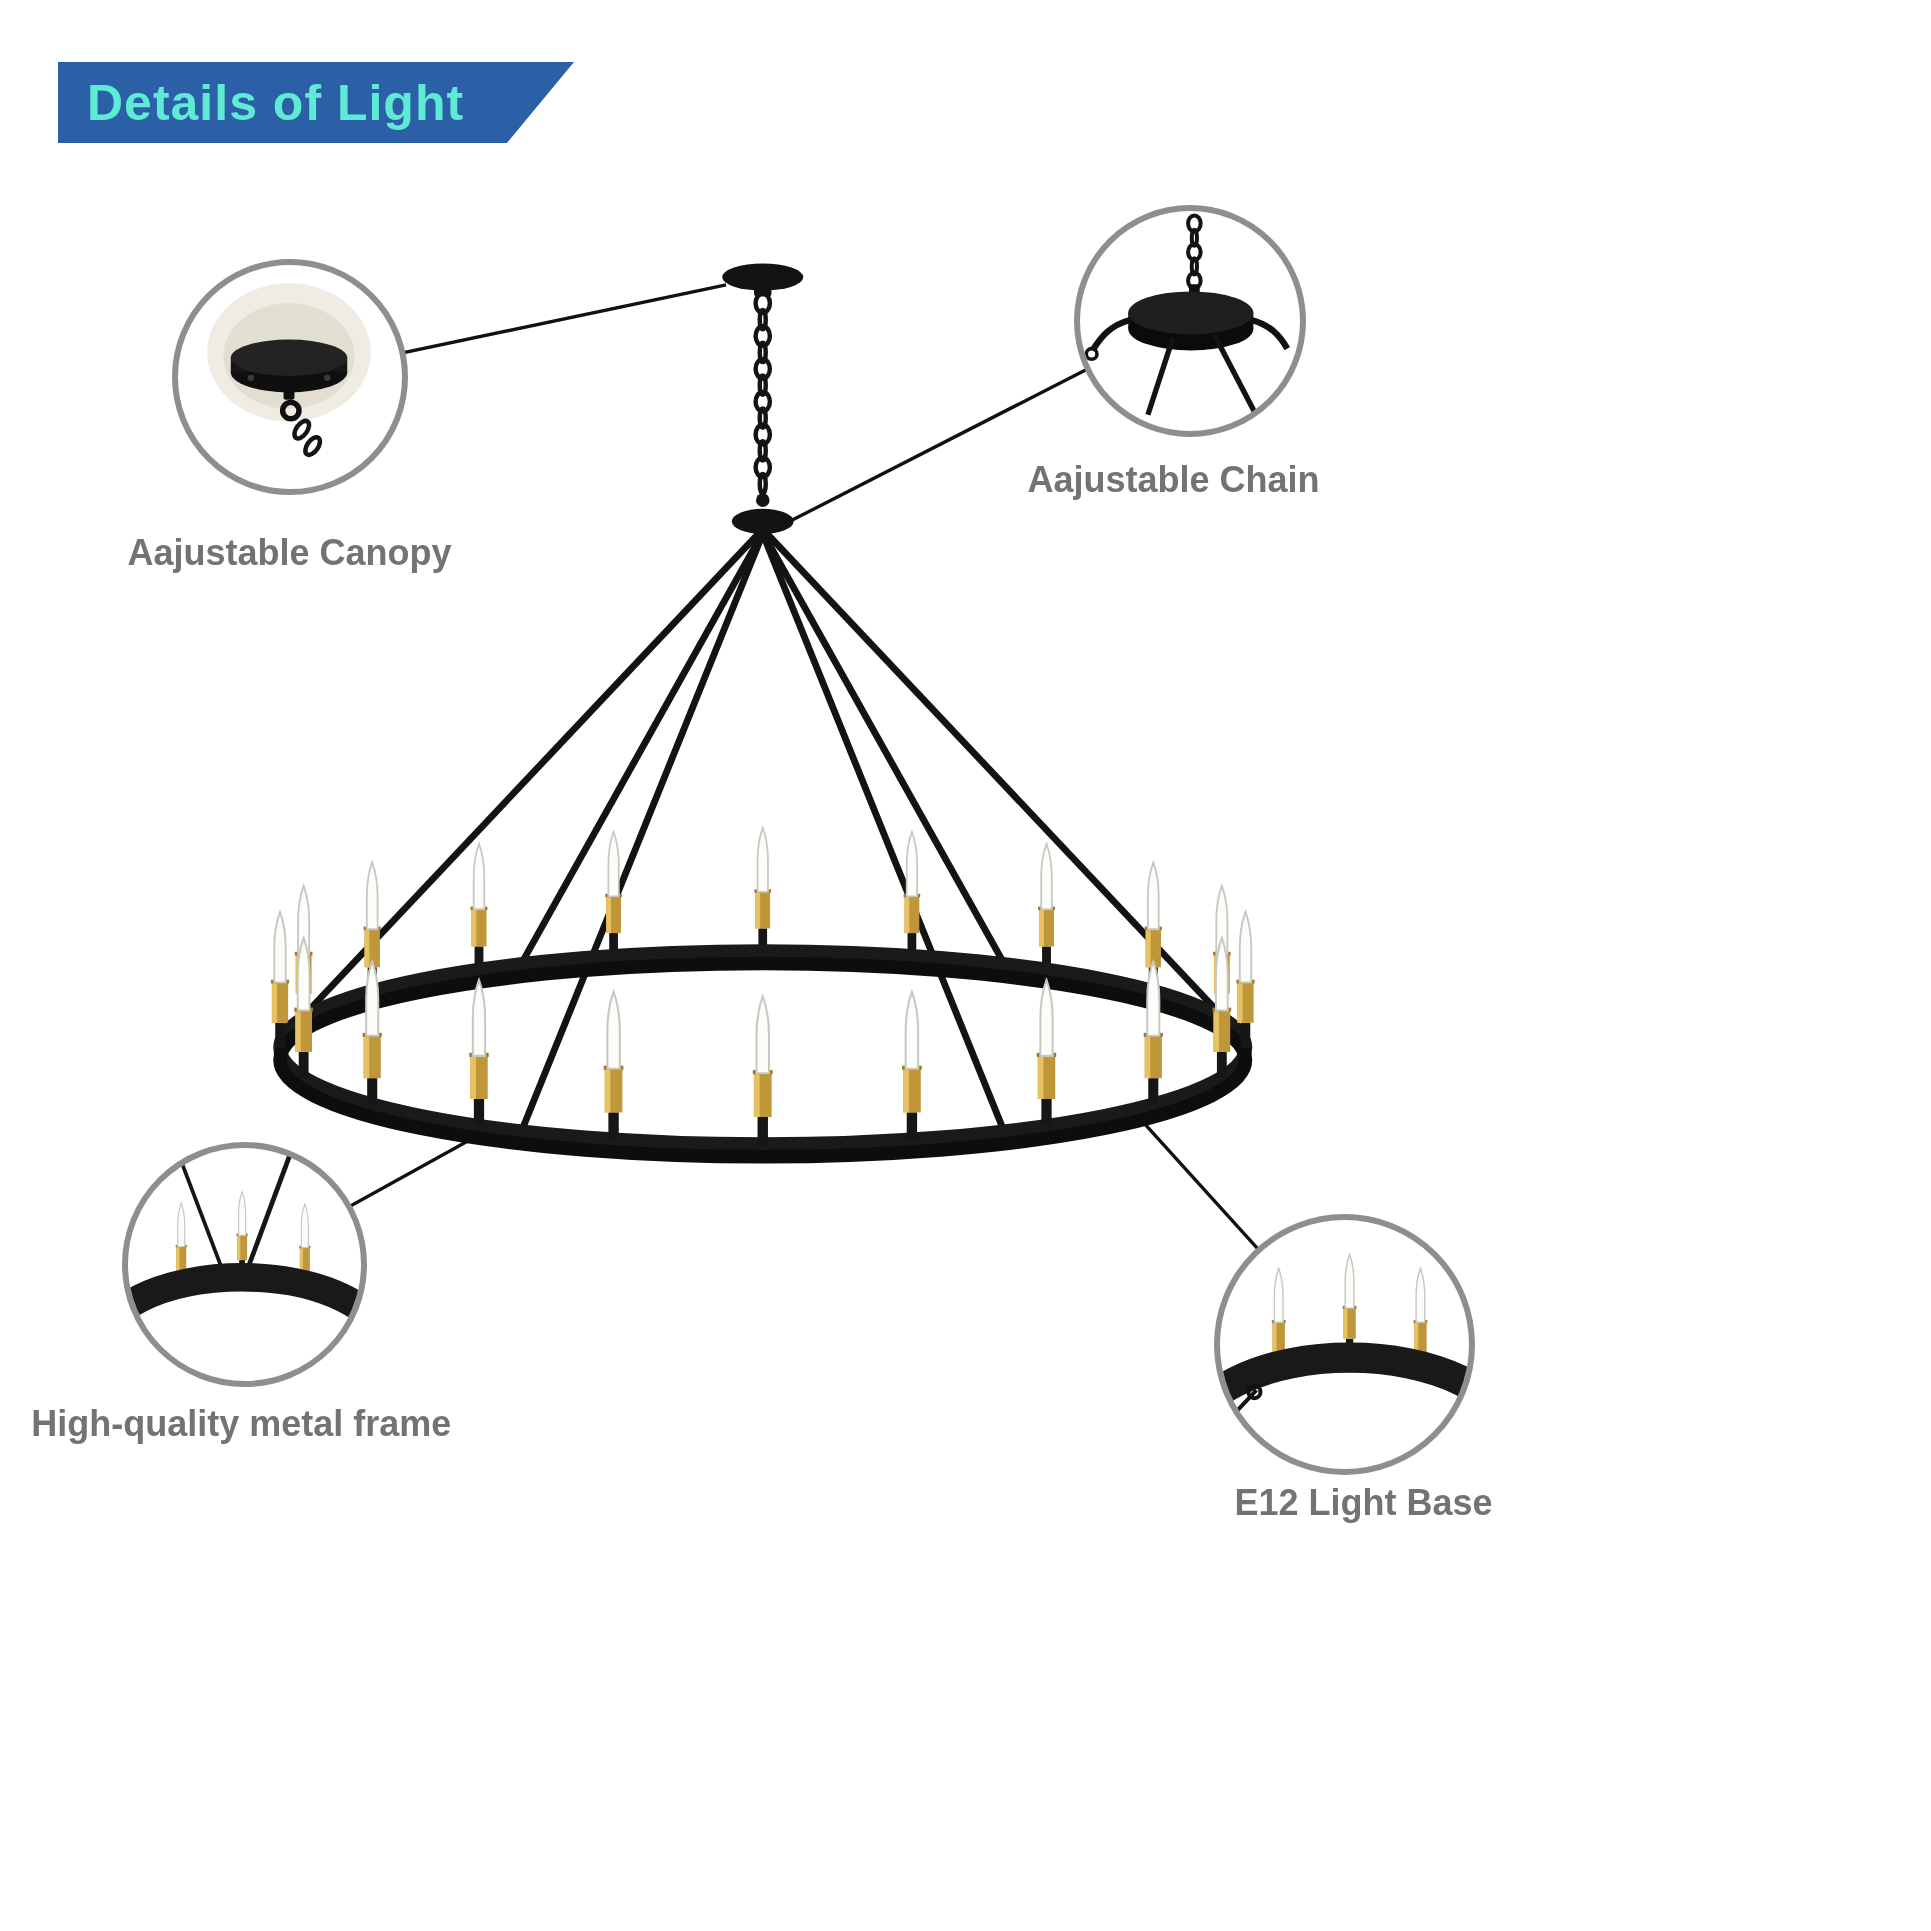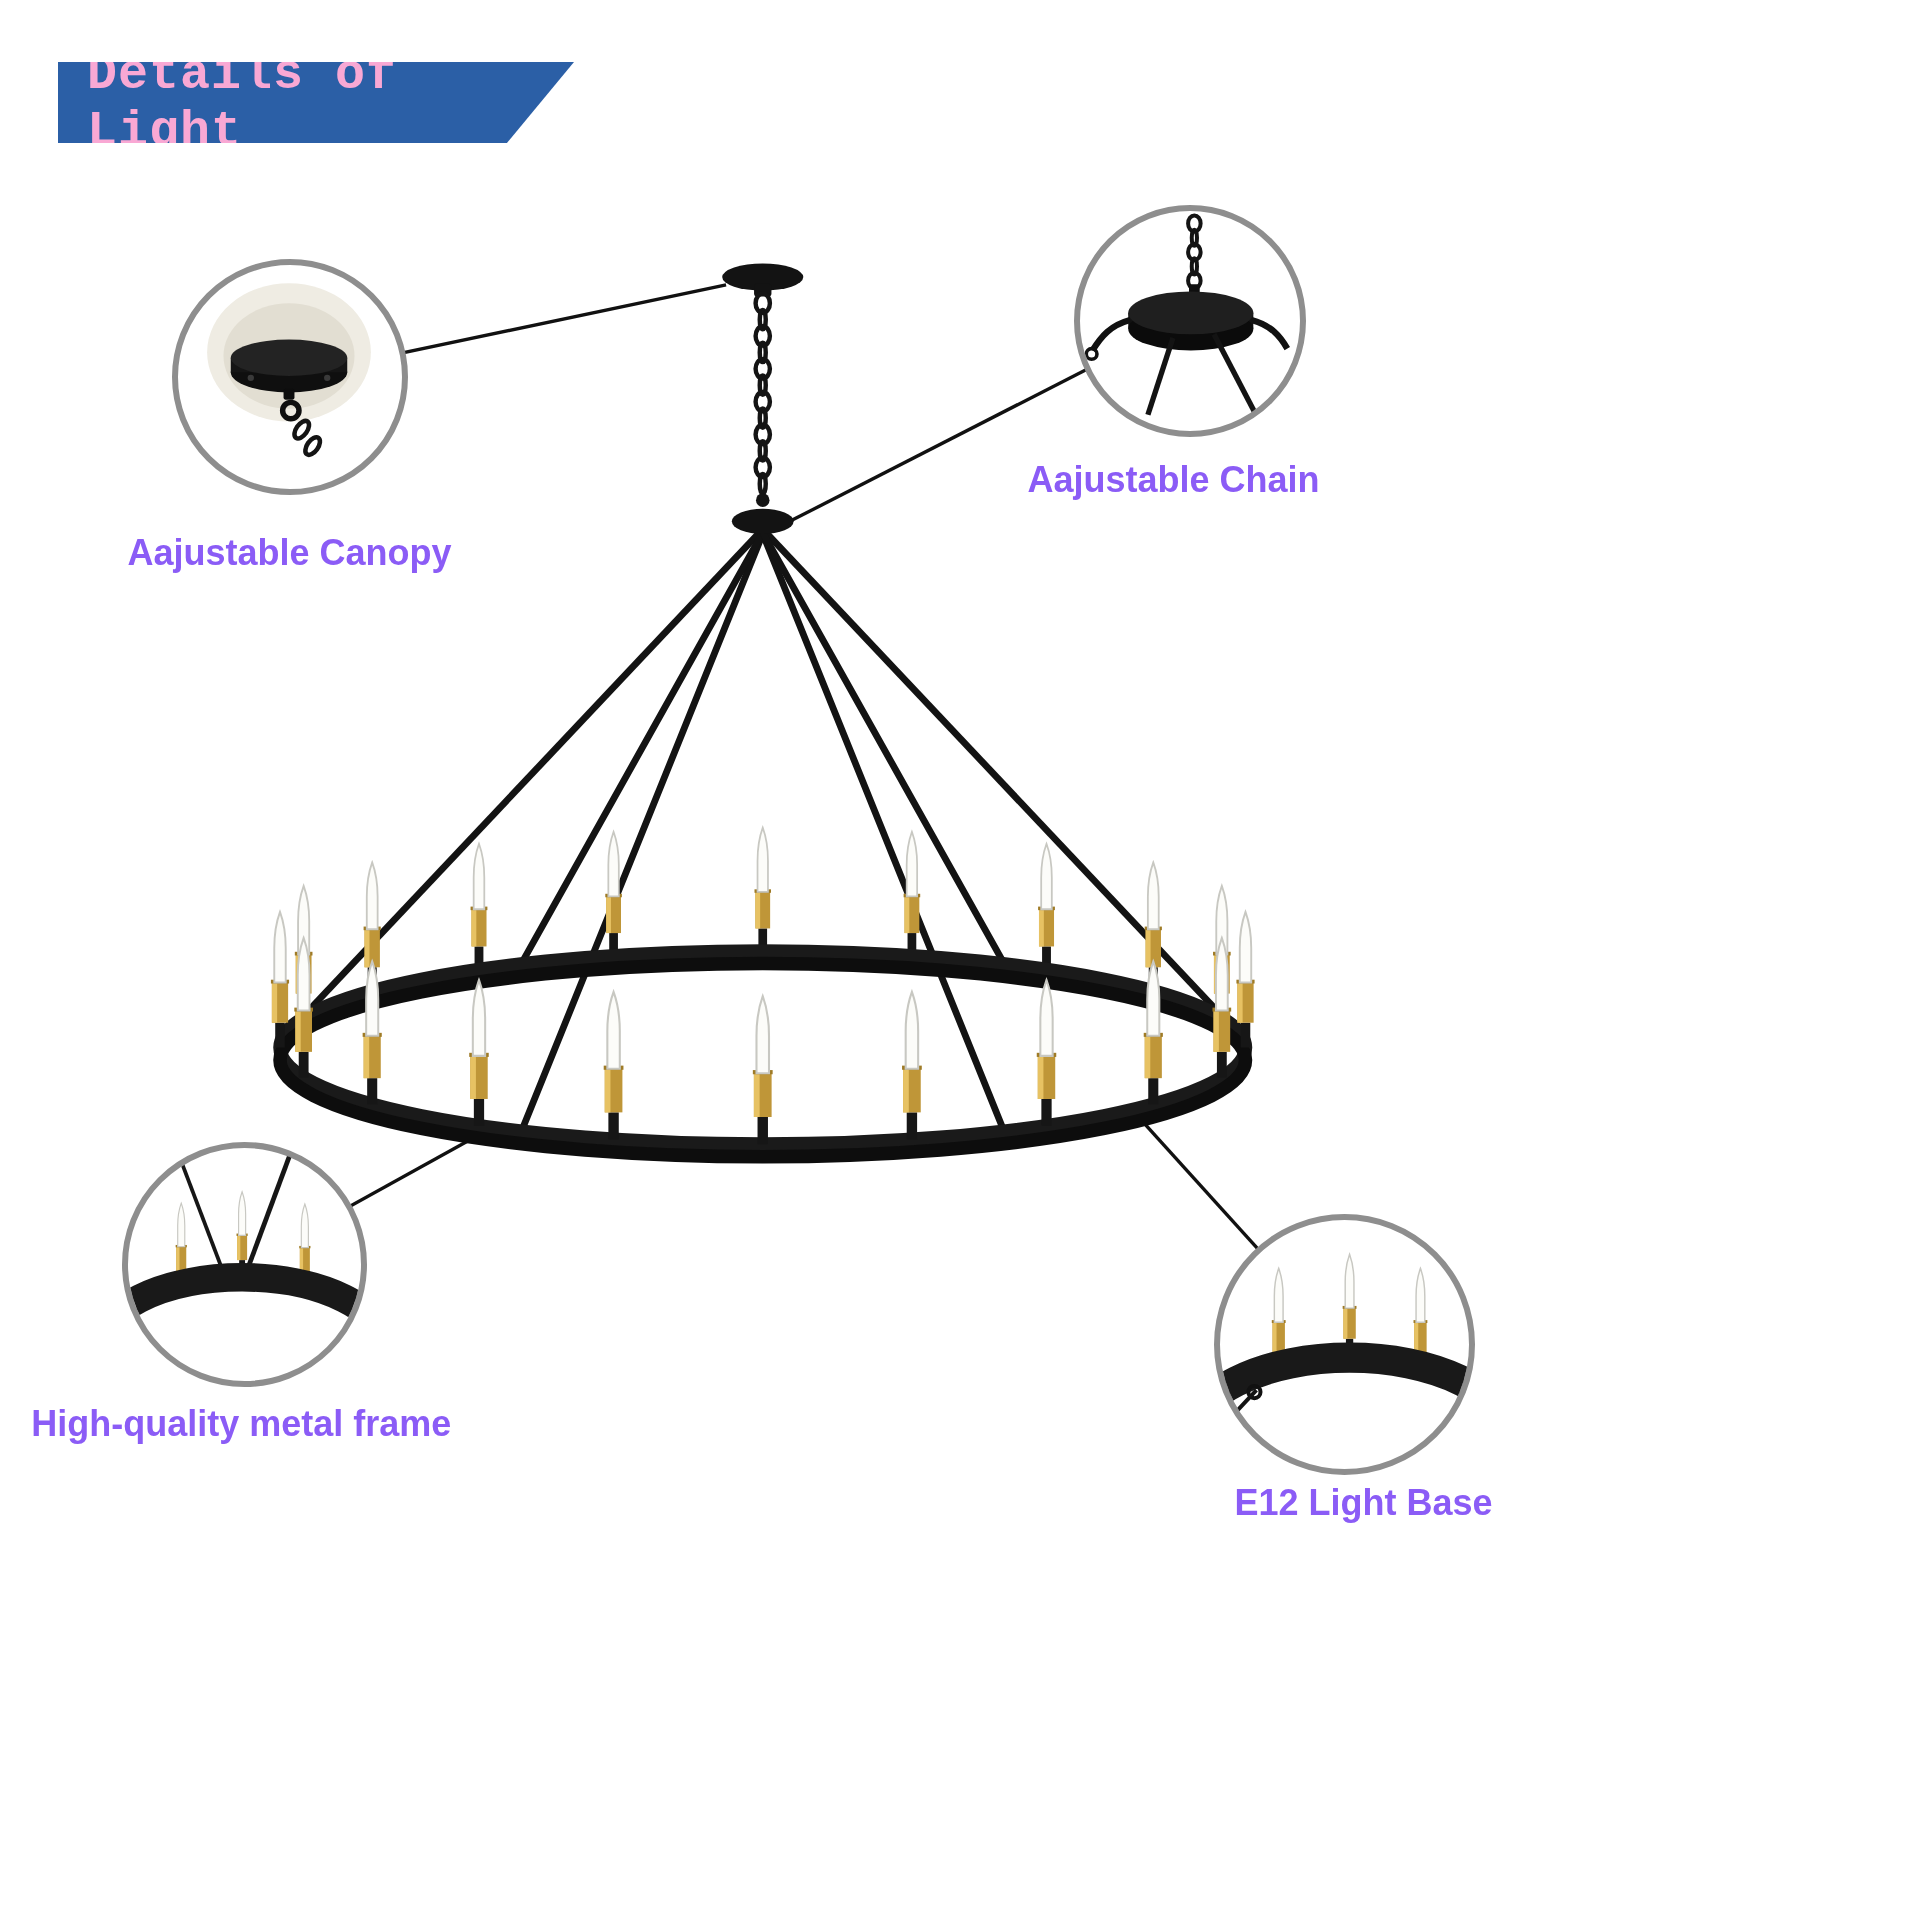--- a/index.html
+++ b/index.html
@@ -7,21 +7,21 @@
         font-family:"Liberation Sans",sans-serif;}
   #chandelier-svg{position:absolute;left:0;top:0;}
   .banner{position:absolute;left:58px;top:62px;width:516px;height:81px;
           clip-path:polygon(0 0,100% 0,87% 100%,0 100%);
           display:flex;align-items:center;box-sizing:border-box;padding-left:29px;}
   .banner span{font-weight:700;font-size:50px;letter-spacing:1px;
                font-family:"Liberation Sans",sans-serif;}
   .callout{position:absolute;border-radius:50%;border:6.8px solid #8e8e8e;background:#fff;
            overflow:hidden;box-sizing:border-box;}
   .callout svg{display:block;}
-  .label{position:absolute;font-weight:700;font-size:36px;color:#8b5cf6;text-align:center;
+  .label{position:absolute;font-weight:700;font-size:36px;color:#737373;text-align:center;
          font-family:"Liberation Sans",sans-serif;line-height:1.35;}
 </style>
 </head>
 <body>
 
 <div id="page">
 
   <svg id="chandelier-svg" width="1931" height="1931" viewBox="0 0 2000 2000">
 
     <g stroke="#111" stroke-width="3.5">
@@ -219,21 +219,21 @@
           <rect x="-5" y="-26" width="10" height="26" fill="#161616"></rect>
           <rect x="-8.5" y="-68" width="17" height="42" fill="#bf9638"></rect>
           <rect x="-8.5" y="-68" width="5.5" height="42" fill="#e7c263"></rect>
           <rect x="-9.5" y="-71" width="19" height="4" fill="#9f7b26"></rect>
           <path d="M -6 -68 L -6 -104 C -6 -121 -4 -131 0 -142 C 4 -131 6 -121 6 -104 L 6 -68 Z" fill="#fcfcf9" stroke="#c8c8c2" stroke-width="2"></path>
         </g>
       </g>
   </svg>
 
   <div class="banner" style="background: rgb(43, 95, 166);">
-    <span style="color: #f9a8d4; font-family: Liberation Mono, monospace;">Details of Light</span>
+    <span style="color: #5eead4;">Details of Light</span>
   </div>
 
   <div class="callout" style="left:172px;top:259px;width:236px;height:236px;">
     <svg viewBox="0 0 244 244" width="222" height="222">
       <ellipse cx="122" cy="96" rx="90" ry="76" fill="#efece3"></ellipse>
       <ellipse cx="122" cy="100" rx="72" ry="58" fill="#e2ded2"></ellipse>
       <ellipse cx="122" cy="118" rx="64" ry="22" fill="#0f0f0f"></ellipse>
       <rect x="58" y="102" width="128" height="16" fill="#151515"></rect>
       <ellipse cx="122" cy="102" rx="64" ry="20" fill="#232323"></ellipse>
       <circle cx="80" cy="124" r="3.5" fill="#3a3a3a"></circle>

